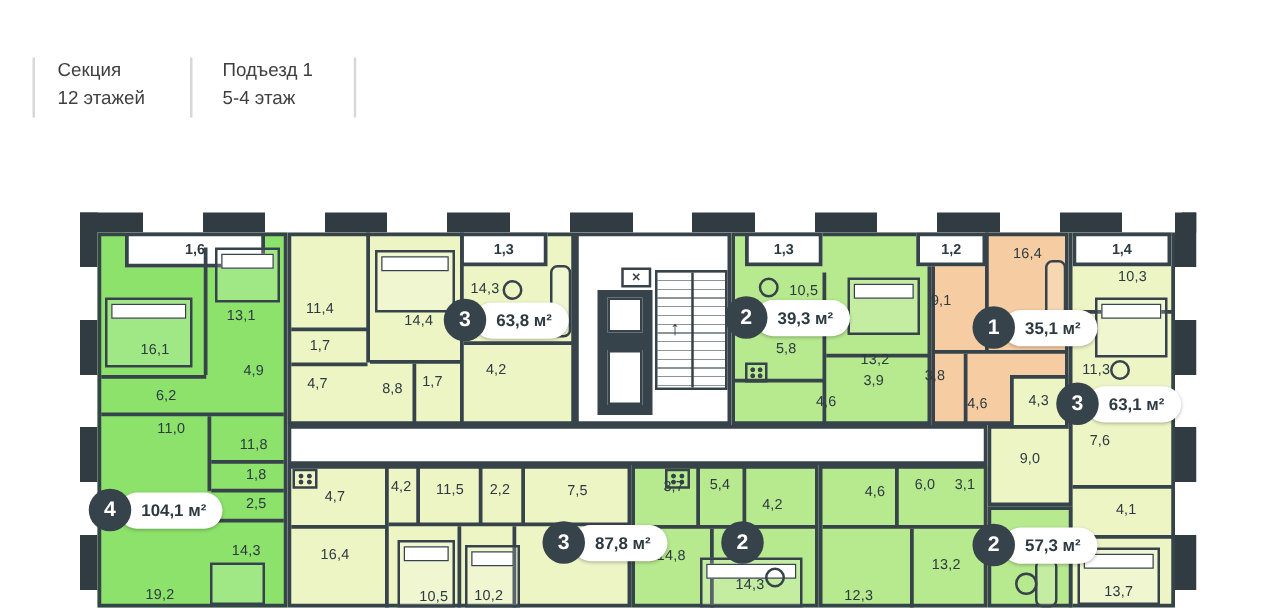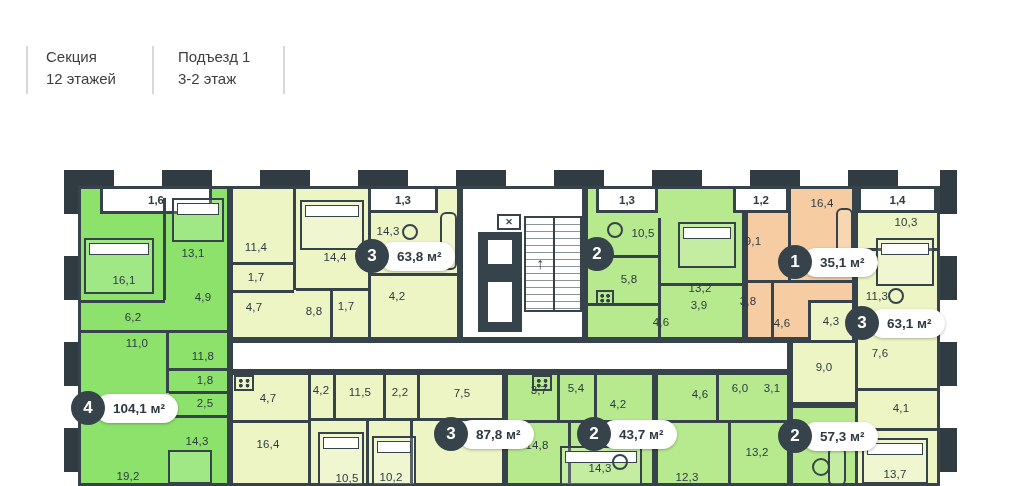--- a/index.html
+++ b/index.html
@@ -66,21 +66,21 @@
 
 <div id="hdr">
   <i class="hdiv" style="left:26px"></i>
   <div class="hblock" style="left:46px">
     <div>Секция</div>
     <div>12 этажей</div>
   </div>
   <i class="hdiv" style="left:152px"></i>
   <div class="hblock" style="left:178px">
     <div>Подъезд 1</div>
-    <div>3-2 этаж</div>
+    <div>5-4 этаж</div>
   </div>
   <i class="hdiv" style="left:283px"></i>
 </div>
 
 <div id="plan" class="abs" style="left:0;top:0;width:1024px;height:486px">
 
   <div class="band band-h" style="left:64px;top:170px;width:893px;height:16px"></div>
   <div class="band band-v" style="left:64px;top:170px;width:14px;height:316px"></div>
   <div class="band band-v" style="left:940px;top:170px;width:17px;height:316px"></div>
 
@@ -247,35 +247,35 @@
   <div class="badge" style="left:71px;top:391px">
     <div class="badge-num">4</div>
     <div class="badge-area">104,1 м²</div>
   </div>
   <div class="badge" style="left:355px;top:239px">
     <div class="badge-num">3</div>
     <div class="badge-area">63,8 м²</div>
   </div>
   <div class="badge" style="left:580px;top:237px">
     <div class="badge-num">2</div>
+    <div class="badge-area">39,3 м²</div>
   </div>
   <div class="badge" style="left:778px;top:245px">
     <div class="badge-num">1</div>
     <div class="badge-area">35,1 м²</div>
   </div>
   <div class="badge" style="left:845px;top:306px">
     <div class="badge-num">3</div>
     <div class="badge-area">63,1 м²</div>
   </div>
   <div class="badge" style="left:434px;top:417px">
     <div class="badge-num">3</div>
     <div class="badge-area">87,8 м²</div>
   </div>
   <div class="badge" style="left:577px;top:417px">
     <div class="badge-num">2</div>
-    <div class="badge-area">43,7 м²</div>
   </div>
   <div class="badge" style="left:778px;top:419px">
     <div class="badge-num">2</div>
     <div class="badge-area">57,3 м²</div>
   </div>
 
 </div>
 
 </body></html>

